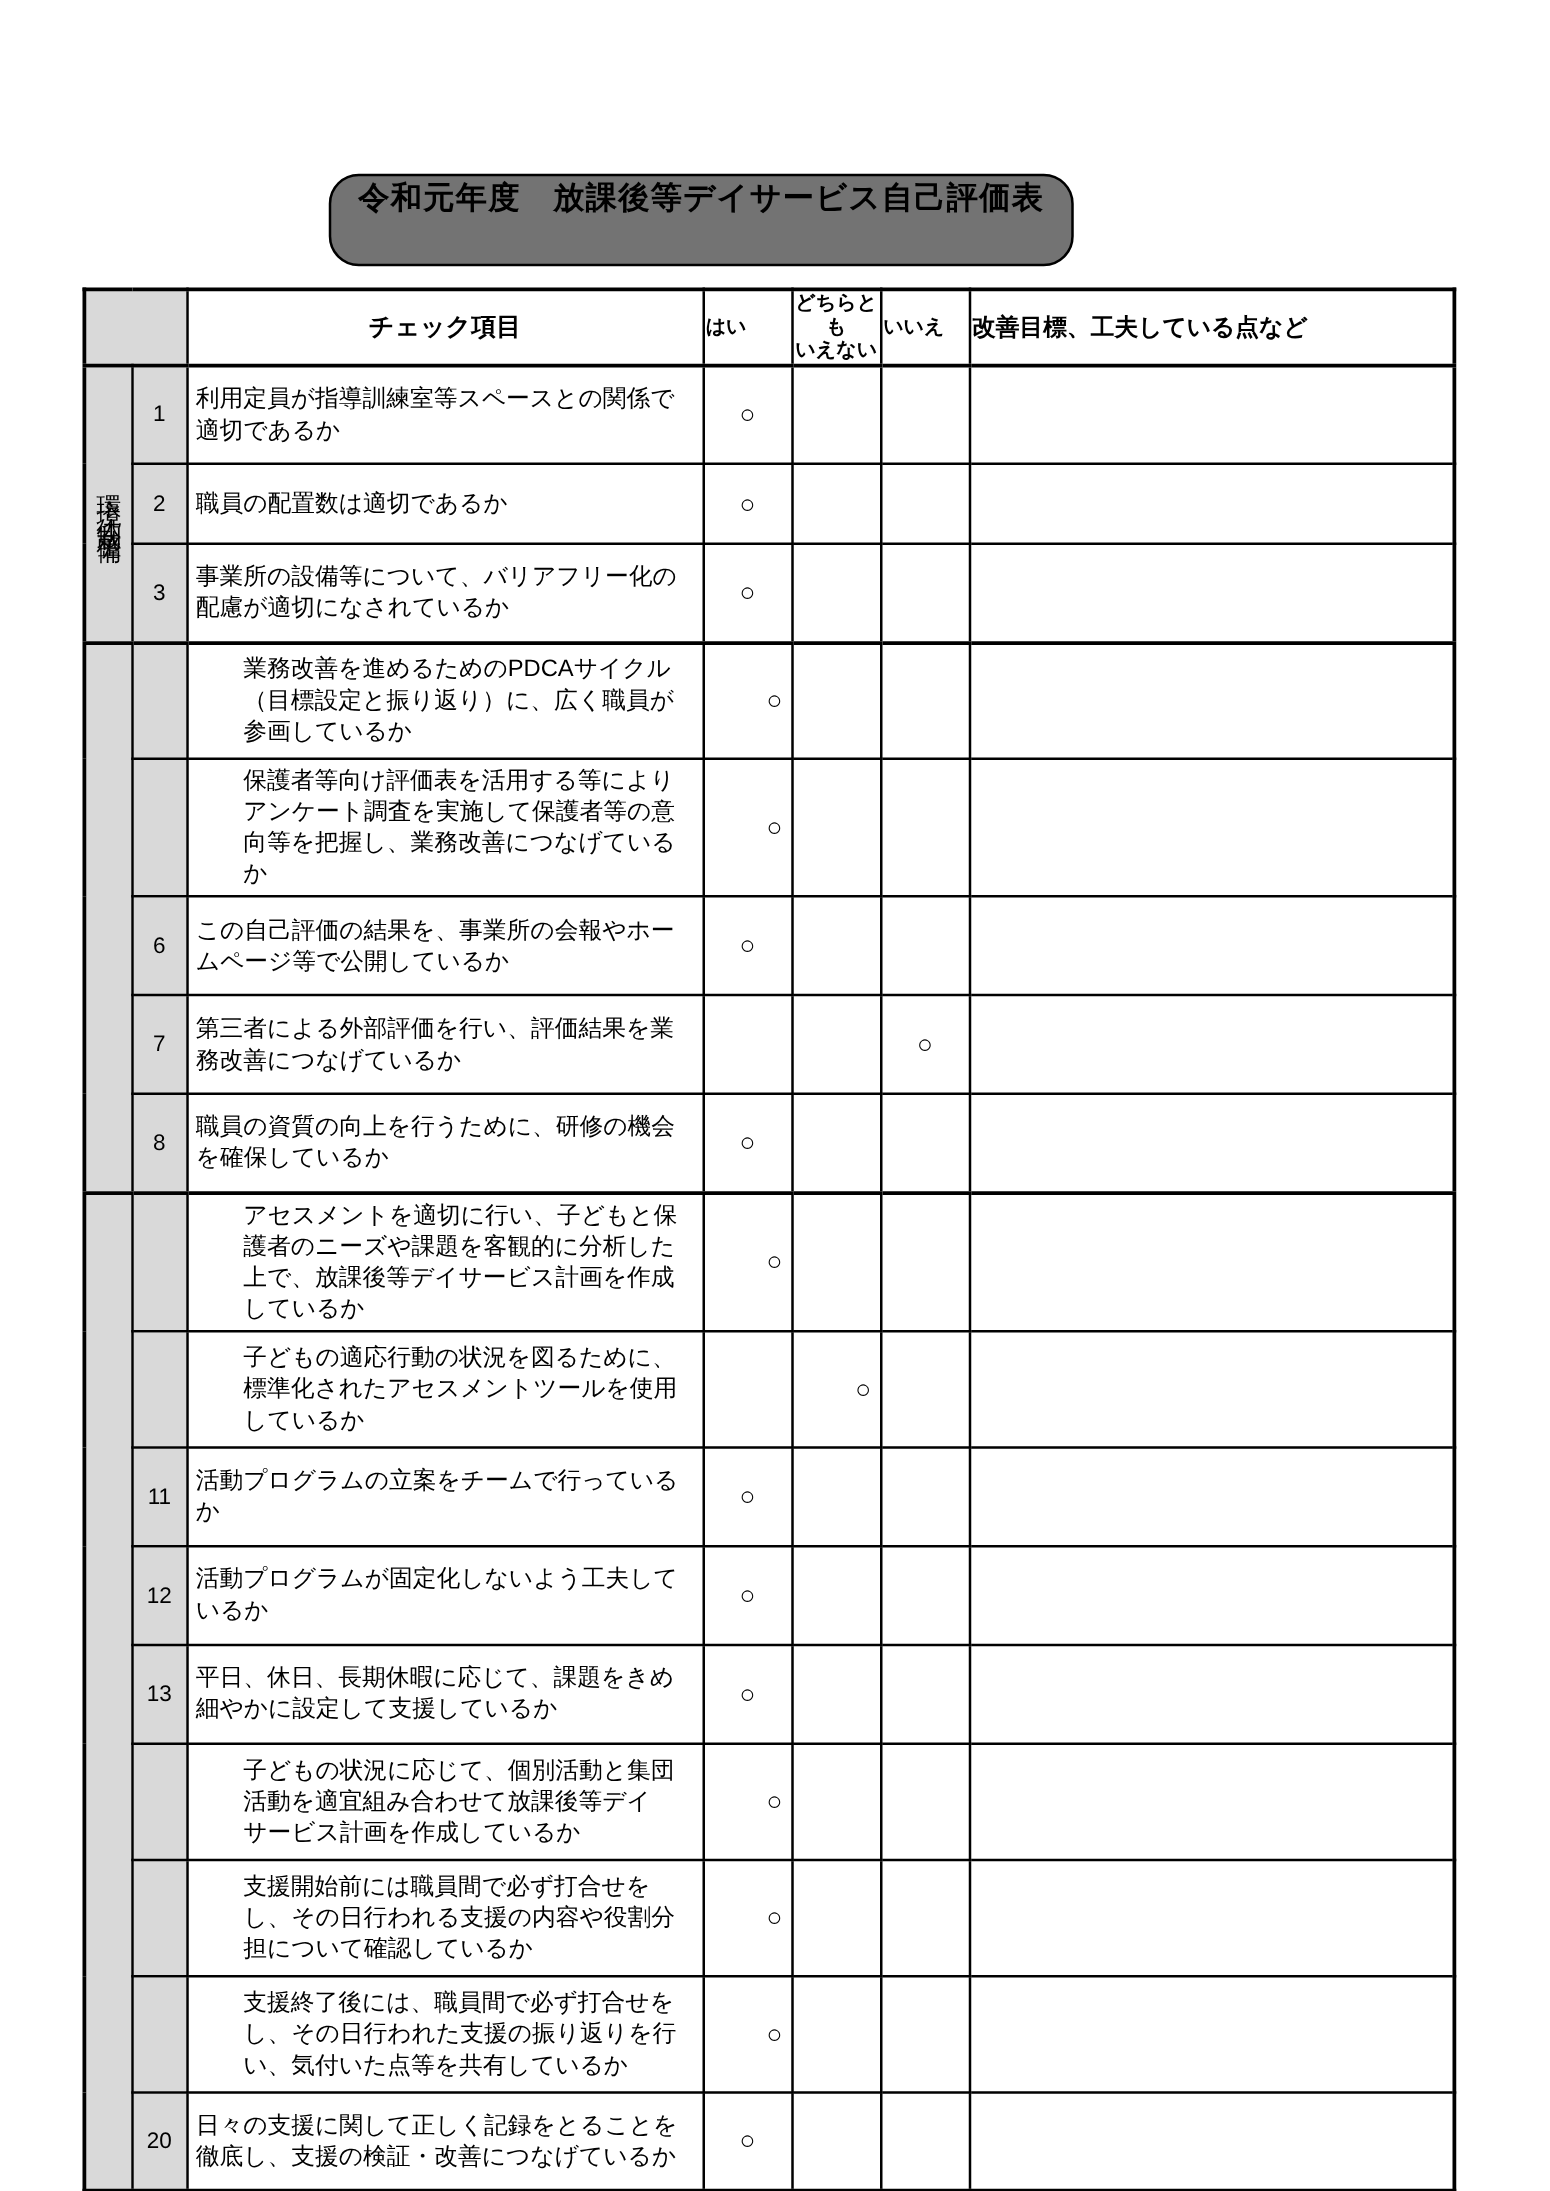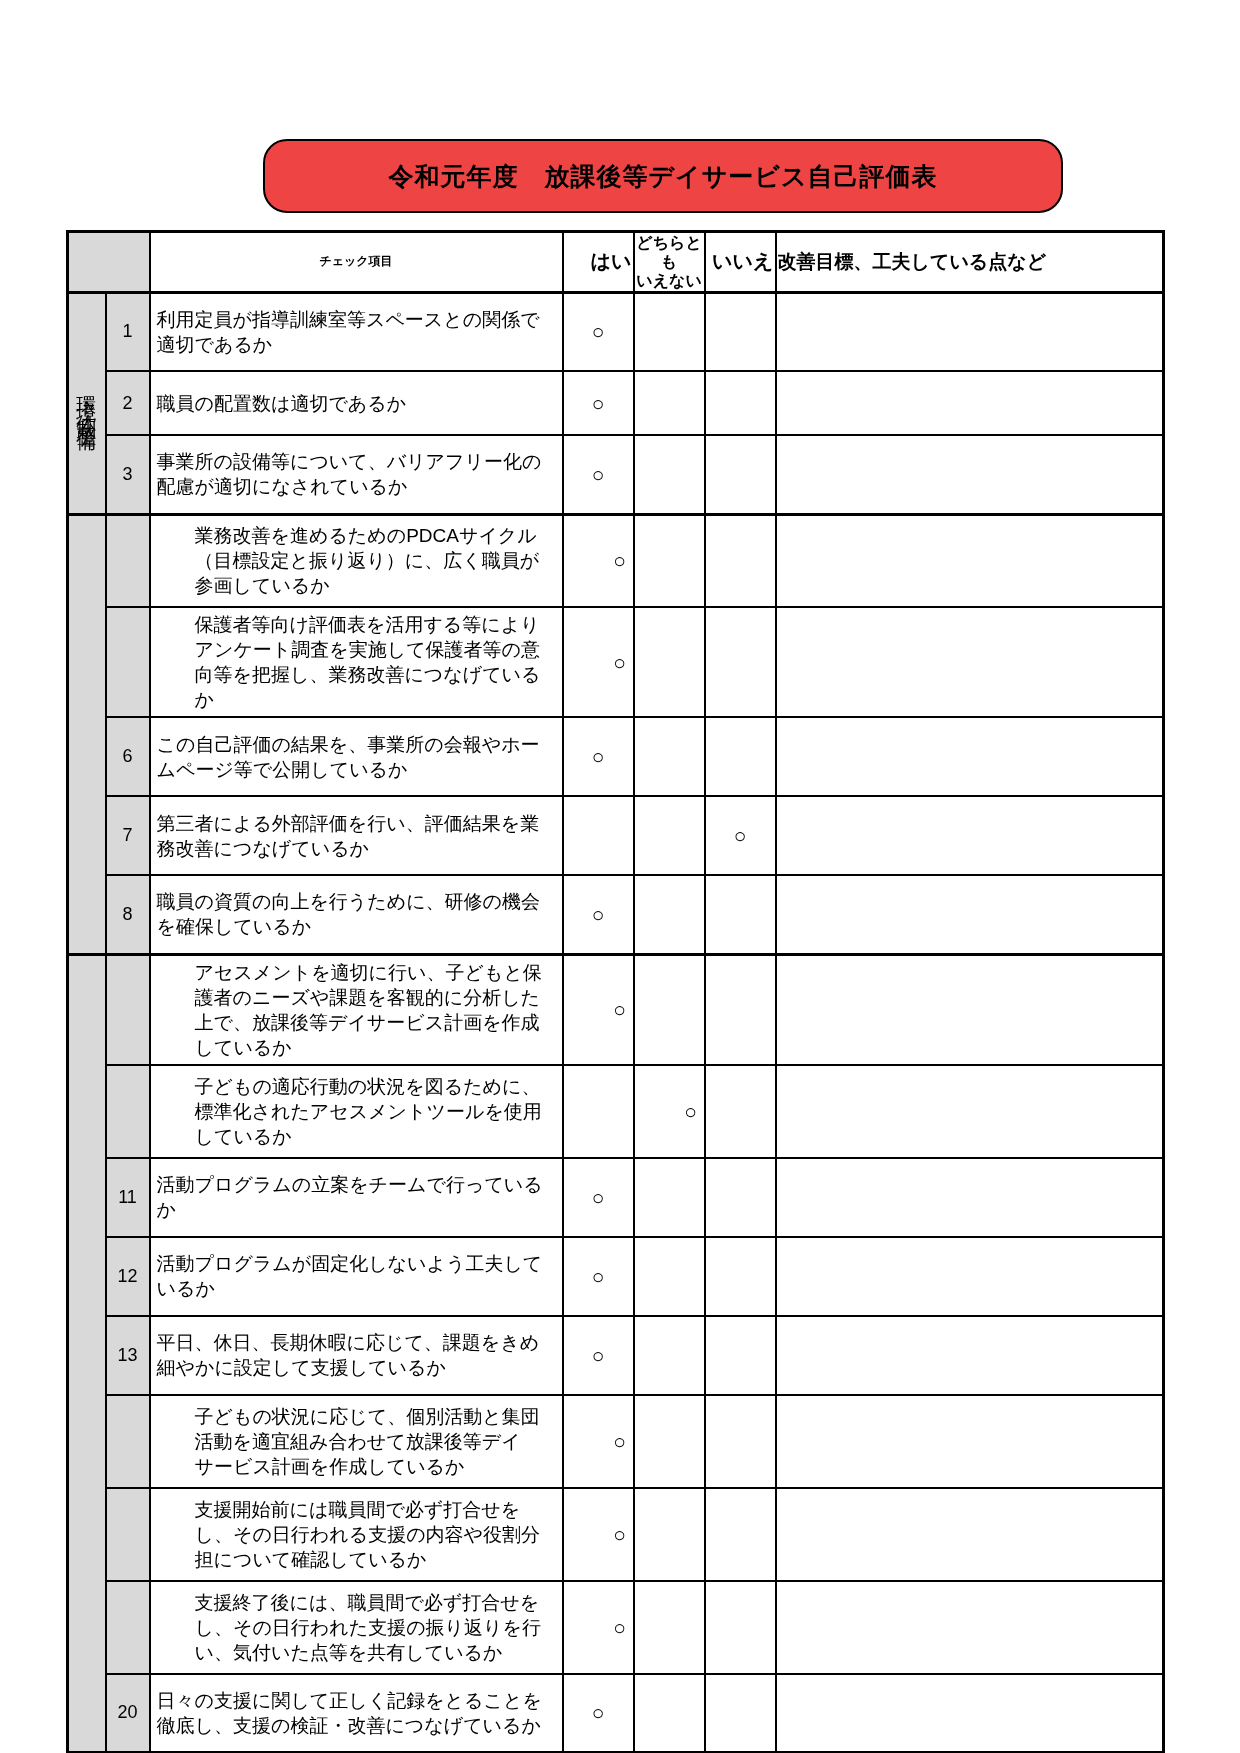--- a/index.html
+++ b/index.html
@@ -7,48 +7,48 @@
     position:relative;
     width:1240px;
     height:1753px;
     background:#ffffff;
     font-family:"Liberation Sans", sans-serif;
     color:#000;
   }
   .title-box{
     position:absolute;
     left:263px; top:139px;
-    width:800px; height:74px;
+    width:596px; height:74px;
     border:2px solid #000;
     border-radius:24px;
-    display:flex; align-items:center; justify-content:center;
+    display:flex; align-items:flex-start; justify-content:center;
     box-sizing:border-box;
-    background:#ef4444;
+    background:#737373;
   }
   .title-box .title-text{
     font-size:25px; font-weight:bold; letter-spacing:1px;
   }
   table.eval{
     position:absolute;
     left:66px; top:230px;
     border-collapse:collapse;
     table-layout:fixed;
     width:1096px;
     border:3px solid #000;
   }
   table.eval td{
     border:2px solid #000;
     vertical-align:middle;
     box-sizing:border-box;
     overflow:hidden;
   }
   tr.header-row td{height:48px; border-bottom:3px solid #000;}
   td.corner-cell{background:#d9d9d9;}
-  td.head-item{font-size:12px; font-weight:bold; text-align:center;}
-  td.head-ans{font-size:20px; font-weight:bold; text-align:right;}
+  td.head-item{font-size:20px; font-weight:bold; text-align:center;}
+  td.head-ans{font-size:16px; font-weight:bold; text-align:left;}
   td.head-neither{font-size:16px; font-weight:bold; text-align:center; line-height:1.2; padding:0;}
   td.head-notes{font-size:19px; font-weight:bold; text-align:left;}
   td.cat-cell{
     background:#d9d9d9;
     text-align:center;
     vertical-align:middle;
     padding:0;
   }
   td.cat-cell .vert{
     display:inline-block;

